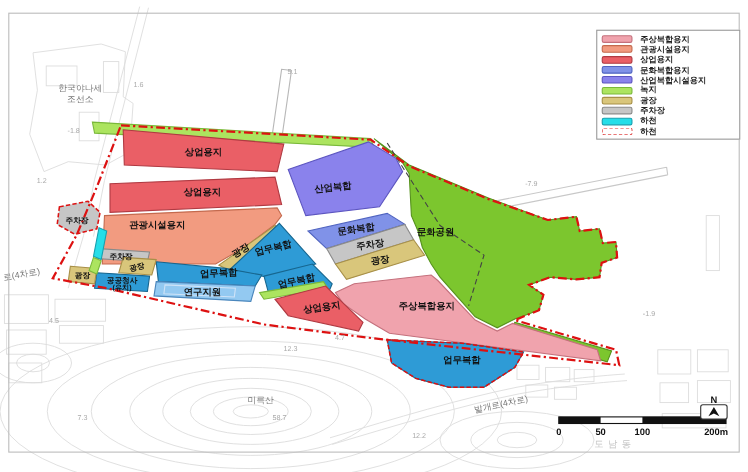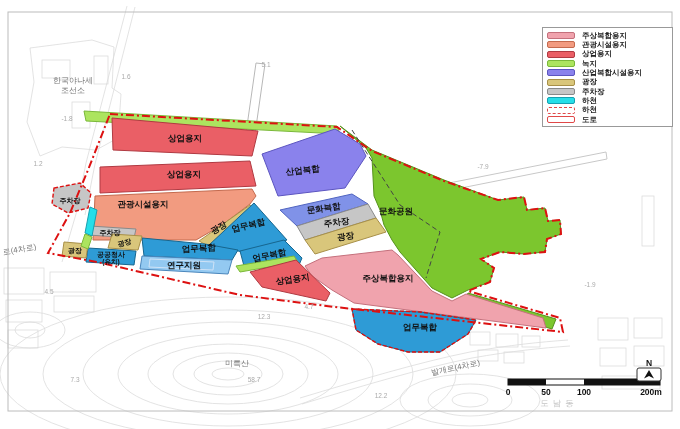--- a/index.html
+++ b/index.html
@@ -199,42 +199,42 @@
       </div>
   <div class="lrow">
         <span class="sw" style="background-color: rgb(242, 155, 128); border-color: rgb(196, 106, 78);"></span>
         <span class="lt">관광시설용지</span>
       </div>
   <div class="lrow">
         <span class="sw" style="background-color: rgb(234, 95, 102); border-color: rgb(176, 58, 66);"></span>
         <span class="lt">상업용지</span>
       </div>
   <div class="lrow">
+        <span class="sw" style="background-color: rgb(128, 146, 232); border-color: rgb(80, 100, 192);"></span>
+        <span class="lt">문화복합용지</span>
+      </div>
+  <div class="lrow">
+        <span class="sw" style="background-color: rgb(138, 130, 236); border-color: rgb(92, 85, 192);"></span>
+        <span class="lt">산업복합시설용지</span>
+      </div>
+  <div class="lrow">
         <span class="sw" style="background-color: rgb(172, 228, 95); border-color: rgb(122, 184, 58);"></span>
         <span class="lt">녹지</span>
       </div>
   <div class="lrow">
-        <span class="sw" style="background-color: rgb(138, 130, 236); border-color: rgb(92, 85, 192);"></span>
-        <span class="lt">산업복합시설용지</span>
-      </div>
-  <div class="lrow">
         <span class="sw" style="background-color: rgb(217, 198, 123); border-color: rgb(168, 144, 72);"></span>
         <span class="lt">광장</span>
       </div>
   <div class="lrow">
         <span class="sw" style="background-color: rgb(198, 198, 198); border-color: rgb(138, 138, 138);"></span>
         <span class="lt">주차장</span>
       </div>
   <div class="lrow">
         <span class="sw" style="background-color: rgb(38, 222, 232); border-color: rgb(24, 160, 176);"></span>
         <span class="lt">하천</span>
       </div>
   <div class="lrow">
         <span class="sw dashed" style="background-color: rgb(255, 255, 255); border-color: rgb(224, 72, 72);"></span>
         <span class="lt">하천</span>
       </div>
-  <div class="lrow">
-        <span class="sw" style="background-color: rgb(255, 255, 255); border-color: rgb(224, 72, 72);"></span>
-        <span class="lt">도로</span>
-      </div>
 </div>
 
 </div>
 
 </body></html>

